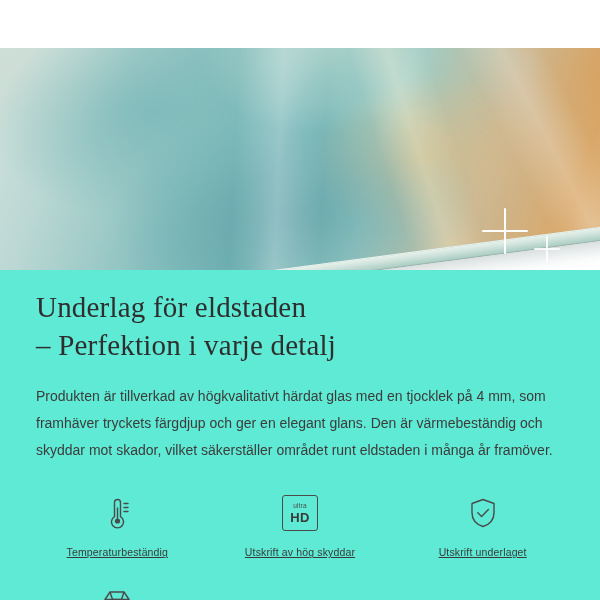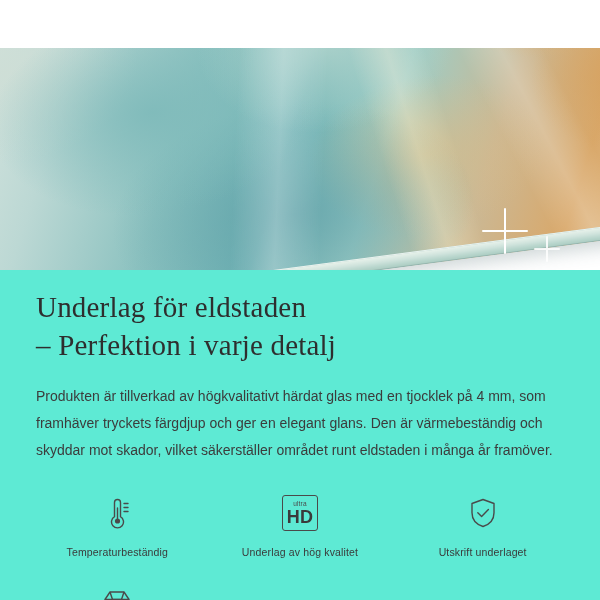--- a/index.html
+++ b/index.html
@@ -148,41 +148,42 @@
     height: 46px;
     display: flex;
     align-items: center;
     justify-content: center;
     margin-bottom: 10px;
   }
   .feature .caption {
     font-size: 10.5px;
     color: #3a3a3a;
     letter-spacing: 0.15px;
+    text-decoration: underline;
   }
   svg { display: block; }
   .ultrahd {
     width: 34px;
     height: 34px;
     border: 1.4px solid #4a4a4a;
     border-radius: 3px;
     display: flex;
     flex-direction: column;
     align-items: center;
     justify-content: center;
     line-height: 1;
   }
   .ultrahd .u-top {
     font-size: 6.5px;
     color: #4a4a4a;
     letter-spacing: 0.2px;
     margin-bottom: 1px;
   }
   .ultrahd .u-bot {
-    font-size: 18px;
+    font-size: 13px;
     font-weight: bold;
     color: #3a3a3a;
     letter-spacing: 0.3px;
   }
 </style>
 </head>
 <body>
 
 <div class="page">
 
@@ -224,21 +225,21 @@
       <div class="caption">Temperaturbeständig</div>
     </div>
 
     <div class="feature">
       <div class="icon-box">
         <div class="ultrahd">
           <span class="u-top">ultra</span>
           <span class="u-bot">HD</span>
         </div>
       </div>
-      <div class="caption">Underlag av hög kvalitet</div>
+      <div class="caption">Utskrift av hög skyddar</div>
     </div>
 
     <div class="feature">
       <div class="icon-box">
         <svg width="40" height="40" viewBox="0 0 40 40" fill="none" stroke="#4a4a4a" stroke-width="1.4" stroke-linecap="round" stroke-linejoin="round">
           <path d="M20 6.5l11 4v9.2c0 7-4.6 11.7-11 13.8-6.4-2.1-11-6.8-11-13.8V10.5z"></path>
           <path d="M14.8 19.8l3.8 3.8 6.8-7.2"></path>
         </svg>
       </div>
       <div class="caption">Utskrift underlaget</div>

